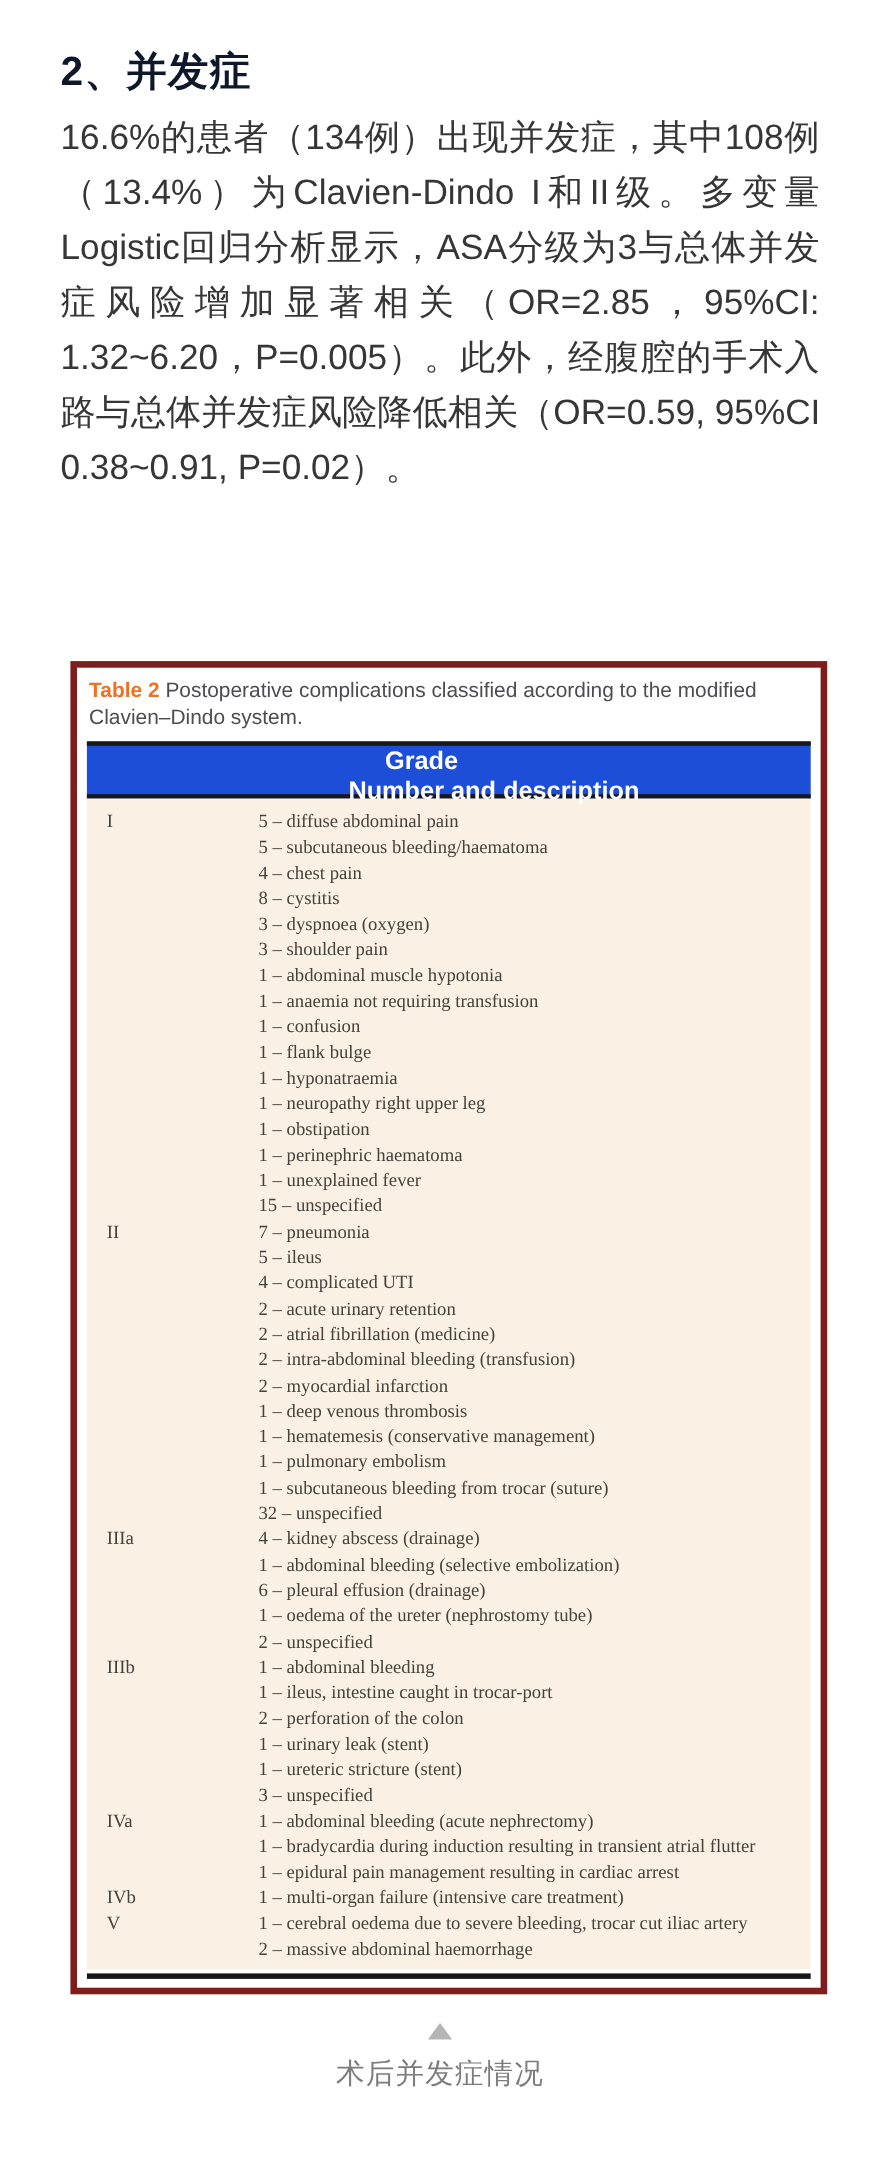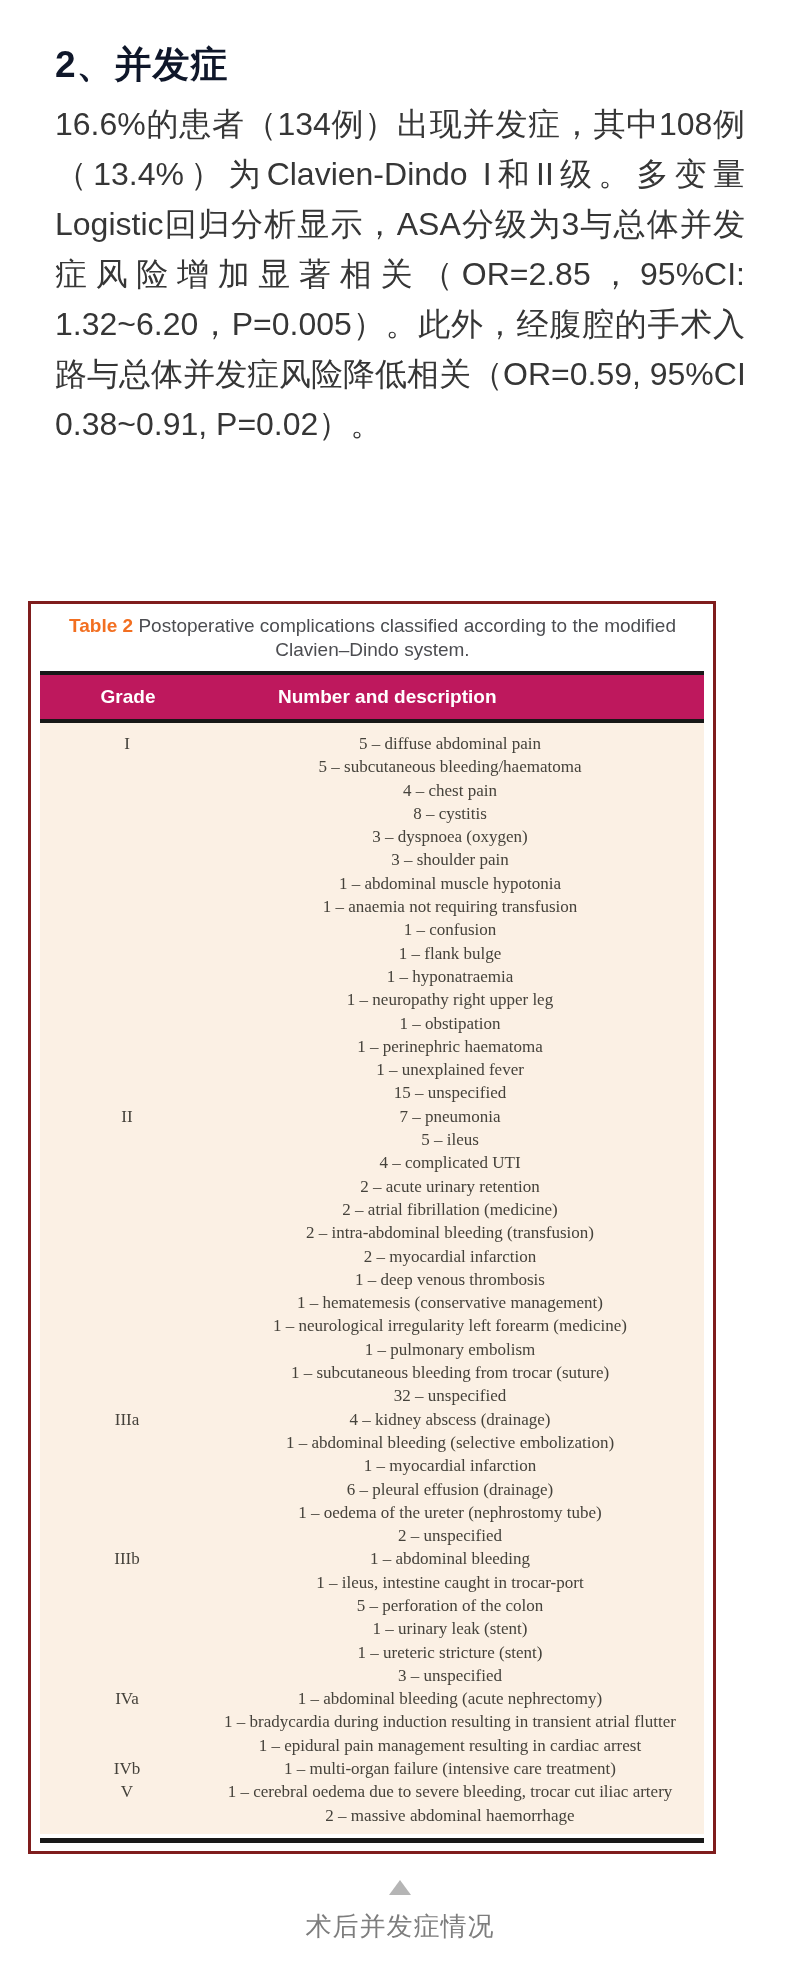--- a/index.html
+++ b/index.html
@@ -31,44 +31,44 @@
     word-break: break-all;
     white-space: nowrap;
     overflow: hidden;
   }
   .para .line.last { text-align-last: left; }
 
   
   .figure {
     box-sizing: border-box;
     width: 688px;
-    margin: 152px 0 0 28px;
-    border: 3px solid #7f1d1d;
+    margin: 152px 0 0 64px;
+    border: 6px solid #7f1d1d;
     background: #ffffff;
     padding: 8px 9px 8px 9px;
-    text-align: center;
   }
   .tbl-title {
     font-size: 19px;
     line-height: 24px;
     color: #4c4d51;
     margin: 2px 1px 9px 2px;
   }
   .tbl-title .tbl-label { color: #f26f21; font-weight: bold; }
 
   .tbl-header {
     display: flex;
     align-items: center;
     height: 44px;
-    background: #be185d;
+    background: #1d4ed8;
     border-top: 4px solid #181818;
     border-bottom: 4px solid #181818;
     color: #ffffff;
     font-weight: bold;
-    font-size: 19px;
+    font-size: 23px;
+    flex-direction: column;
   }
   .th-grade { width: 136px; padding-left: 20px; flex: none; }
   .th-desc  { padding-left: 82px; white-space: nowrap; }
 
   .tbl-body { background: #fbf0e4; padding: 9px 0 7px 0; }
   .row {
     display: flex;
     font-family: "Liberation Serif", serif;
     font-size: 17px;
     line-height: 23.3px;
@@ -217,21 +217,20 @@
       <div class="row">
         <div class="cell-grade"></div>
         <div class="cell-desc">1 – deep venous thrombosis</div>
       </div>
       <div class="row">
         <div class="cell-grade"></div>
         <div class="cell-desc">1 – hematemesis (conservative management)</div>
       </div>
       <div class="row">
         <div class="cell-grade"></div>
-        <div class="cell-desc">1 – neurological irregularity left forearm (medicine)</div>
       </div>
       <div class="row">
         <div class="cell-grade"></div>
         <div class="cell-desc">1 – pulmonary embolism</div>
       </div>
       <div class="row">
         <div class="cell-grade"></div>
         <div class="cell-desc">1 – subcutaneous bleeding from trocar (suture)</div>
       </div>
       <div class="row">
@@ -241,45 +240,41 @@
       <div class="row">
         <div class="cell-grade">IIIa</div>
         <div class="cell-desc">4 – kidney abscess (drainage)</div>
       </div>
       <div class="row">
         <div class="cell-grade"></div>
         <div class="cell-desc">1 – abdominal bleeding (selective embolization)</div>
       </div>
       <div class="row">
         <div class="cell-grade"></div>
-        <div class="cell-desc">1 – myocardial infarction</div>
-      </div>
-      <div class="row">
-        <div class="cell-grade"></div>
         <div class="cell-desc">6 – pleural effusion (drainage)</div>
       </div>
       <div class="row">
         <div class="cell-grade"></div>
         <div class="cell-desc">1 – oedema of the ureter (nephrostomy tube)</div>
       </div>
       <div class="row">
         <div class="cell-grade"></div>
         <div class="cell-desc">2 – unspecified</div>
       </div>
       <div class="row">
         <div class="cell-grade">IIIb</div>
         <div class="cell-desc">1 – abdominal bleeding</div>
       </div>
       <div class="row">
         <div class="cell-grade"></div>
         <div class="cell-desc">1 – ileus, intestine caught in trocar-port</div>
       </div>
       <div class="row">
         <div class="cell-grade"></div>
-        <div class="cell-desc">5 – perforation of the colon</div>
+        <div class="cell-desc">2 – perforation of the colon</div>
       </div>
       <div class="row">
         <div class="cell-grade"></div>
       </div>
       <div class="row">
         <div class="cell-grade"></div>
         <div class="cell-desc">1 – urinary leak (stent)</div>
       </div>
       <div class="row">
         <div class="cell-grade"></div>

